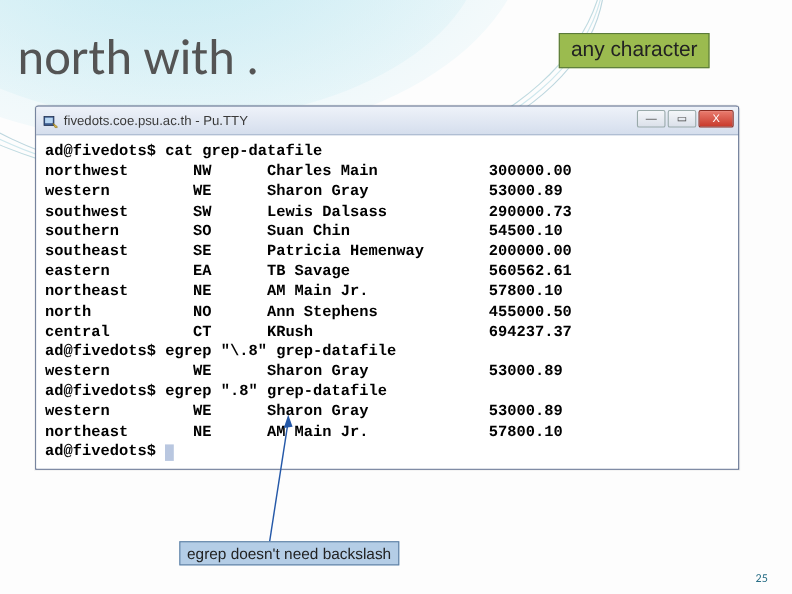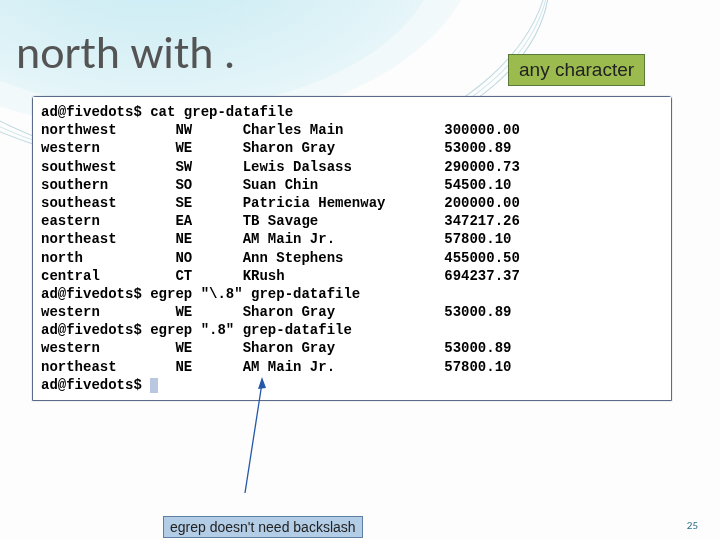--- a/index.html
+++ b/index.html
@@ -38,21 +38,20 @@
     color: #545454;
     font-family: Calibri, "Segoe UI", Arial, sans-serif;
   }
   .label-box {
     position: absolute;
     padding: 4px 10px;
     border: 1px solid #5a7a3a;
     font-size: 19px;
     color: #222;
     font-family: Arial, sans-serif;
-    margin-top: 24px;
   }
   .label-box.green {
     top: 30px; left: 508px;
     background: #9bbb4f;
   }
   .label-box.blue {
     top: 492px; left: 163px;
     background: #b4cde6;
     border: 1px solid #5d7fa3;
     font-size: 14px;
@@ -142,27 +141,42 @@
 <div class="bg-fill2"></div>
 <div class="bg-swoosh"></div>
 <div class="bg-swoosh s2"></div>
 <div class="bg-swoosh s3"></div>
 
 <div class="slide-title">north with .</div>
 
 <div class="label-box green">any character</div>
 
 <div class="putty-window">
+  <div class="titlebar">
+    <span class="icon">
+      <svg viewBox="0 0 14 14">
+        <rect x="1" y="3" width="9" height="8" fill="#3b5a8e" stroke="#1a2a4a" stroke-width="0.7"></rect>
+        <rect x="2" y="4" width="7" height="5" fill="#b8d6f2"></rect>
+        <path d="M9 9 L13 12 L13 13 L11 13 Z" fill="#d8b846" stroke="#8a6a10" stroke-width="0.5"></path>
+      </svg>
+    </span>
+    <span>fivedots.coe.psu.ac.th - Pu.TTY</span>
+    <div class="win-buttons">
+      <div class="win-btn">—</div>
+      <div class="win-btn">▭</div>
+      <div class="win-btn close">X</div>
+    </div>
+  </div>
   <div class="terminal"><span>ad@fivedots$ cat grep-datafile</span>
 <span>northwest       NW      Charles Main            300000.00</span>
 <span>western         WE      Sharon Gray             53000.89</span>
 <span>southwest       SW      Lewis Dalsass           290000.73</span>
 <span>southern        SO      Suan Chin               54500.10</span>
 <span>southeast       SE      Patricia Hemenway       200000.00</span>
-<span>eastern         EA      TB Savage               347217.26</span>
+<span>eastern         EA      TB Savage               560562.61</span>
 <span>northeast       NE      AM Main Jr.             57800.10</span>
 <span>north           NO      Ann Stephens            455000.50</span>
 <span>central         CT      KRush                   694237.37</span>
 <span>ad@fivedots$ egrep "\.8" grep-datafile</span>
 <span>western         WE      Sharon Gray             53000.89</span>
 <span>ad@fivedots$ egrep ".8" grep-datafile</span>
 <span>western         WE      Sharon Gray             53000.89</span>
 <span>northeast       NE      AM Main Jr.             57800.10</span>
 <span>ad@fivedots$ </span><span class="cursor"></span></div>
 </div>

